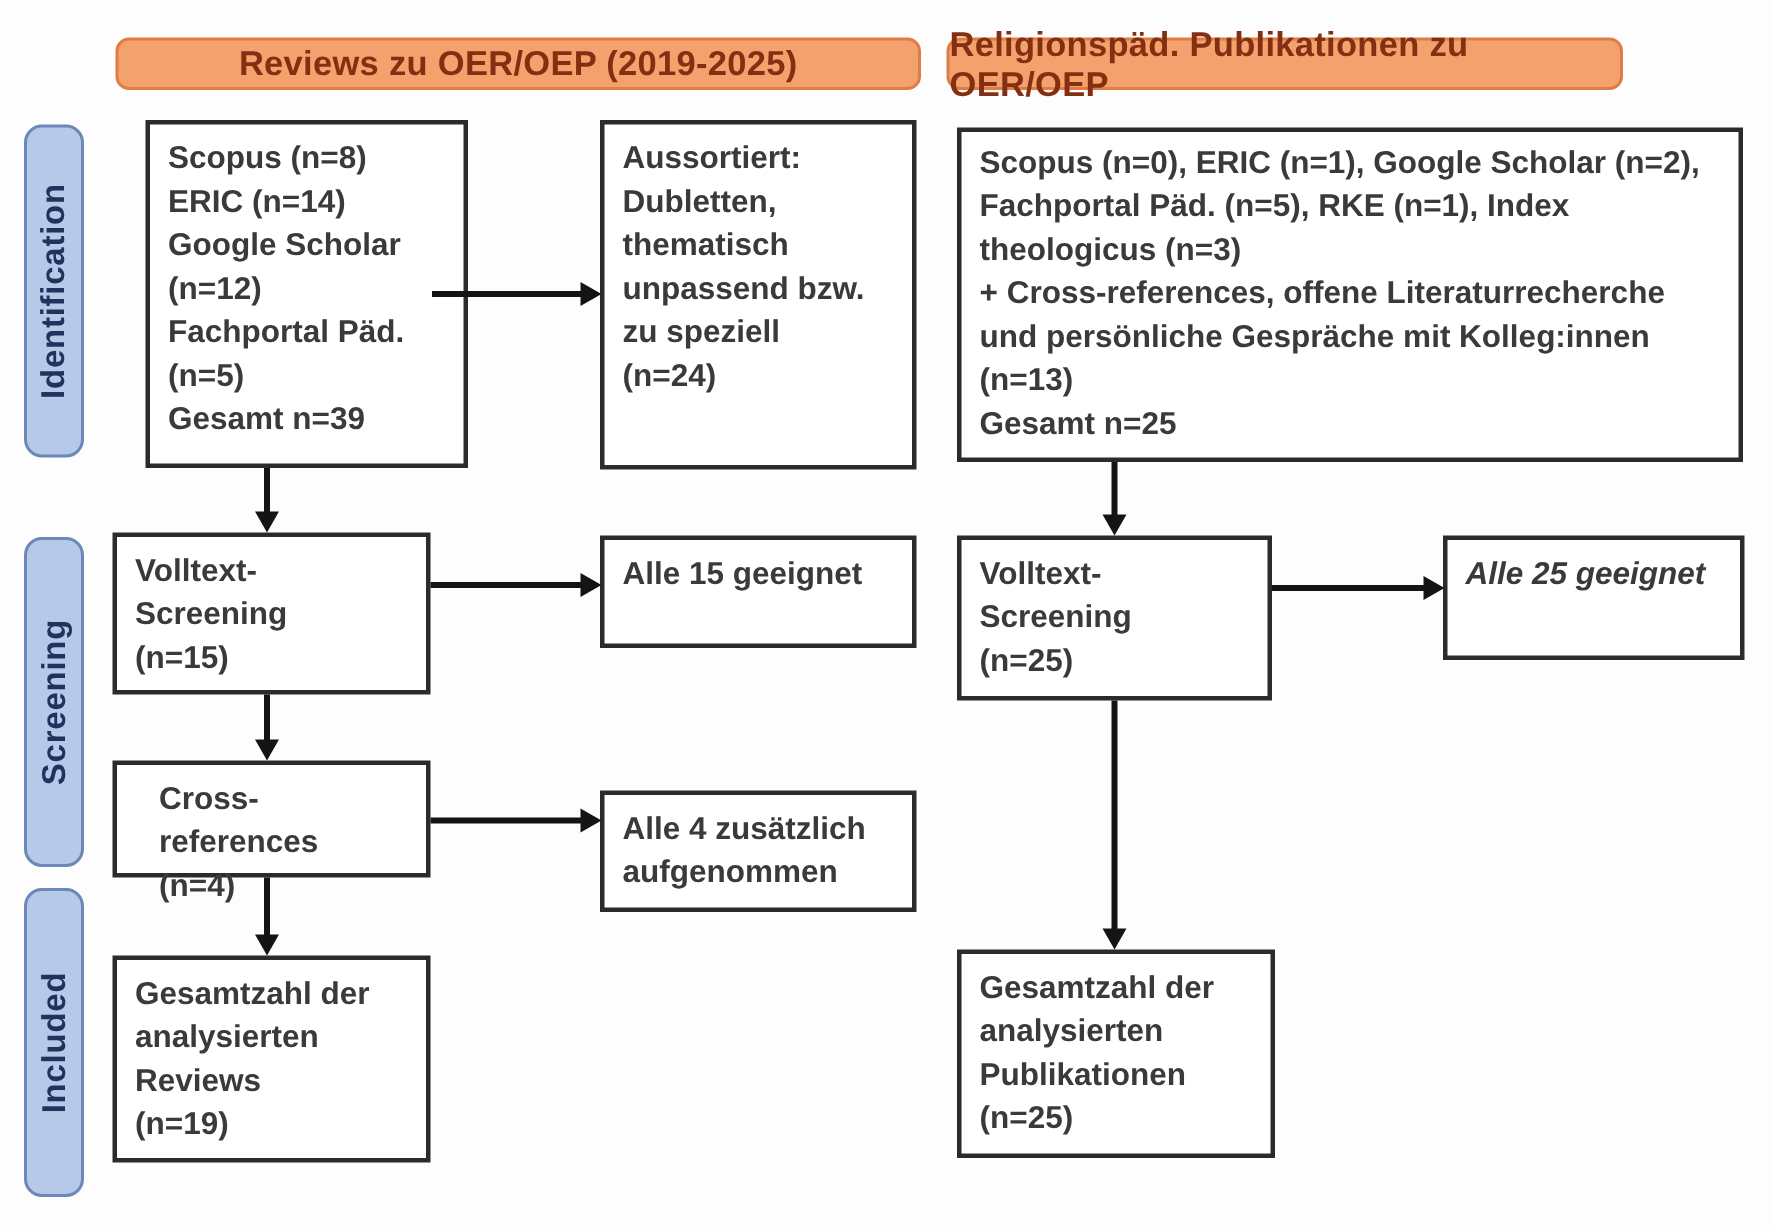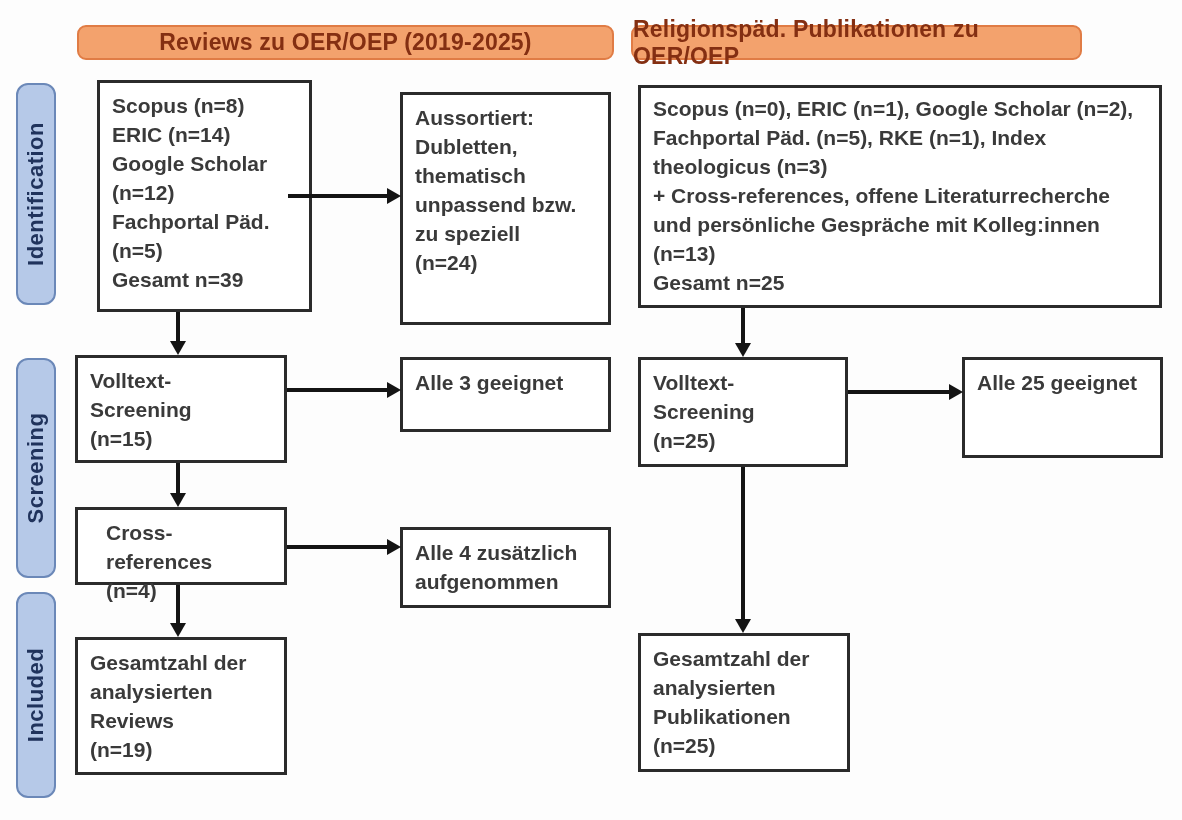--- a/index.html
+++ b/index.html
@@ -58,50 +58,50 @@
     <span>Included</span>
   </div>
 
   <div class="box" style="left:73px;top:80px;width:215px;height:232px;margin-left:24px;">Scopus (n=8)
 ERIC (n=14)
 Google Scholar
 (n=12)
 Fachportal Päd.
 (n=5)
 Gesamt n=39</div>
-  <div class="box" style="left:400px;top:92px;width:211px;height:233px;">Aussortiert:
+  <div class="box" style="left:400px;top:80px;width:211px;height:233px;">Aussortiert:
 Dubletten,
 thematisch
 unpassend bzw.
 zu speziell
 (n=24)</div>
   <div class="box" style="left:75px;top:355px;width:212px;height:108px;">Volltext-
 Screening
 (n=15)</div>
-  <div class="box" style="left:400px;top:357px;width:211px;height:75px;">Alle 3 geeignet</div>
+  <div class="box" style="left:400px;top:357px;width:211px;height:75px;">Alle 15 geeignet</div>
   <div class="box" style="left:75px;top:507px;width:212px;height:78px;padding-left:28px;">Cross-references
 (n=4)</div>
   <div class="box" style="left:400px;top:507px;width:211px;height:81px;margin-top:20px;">Alle 4 zusätzlich
 aufgenommen</div>
   <div class="box" style="left:75px;top:637px;width:212px;height:138px;">Gesamtzahl der
 analysierten
 Reviews
 (n=19)</div>
 
   <div class="box small-pad" style="left:638px;top:85px;width:524px;height:223px;">Scopus (n=0), ERIC (n=1), Google Scholar (n=2),
 Fachportal Päd. (n=5), RKE (n=1), Index
 theologicus (n=3)
 + Cross-references, offene Literaturrecherche
 und persönliche Gespräche mit Kolleg:innen
 (n=13)
 Gesamt n=25</div>
   <div class="box" style="left:638px;top:357px;width:210px;height:110px;">Volltext-
 Screening
 (n=25)</div>
-  <div class="box" style="left:962px;top:357px;width:201px;height:101px;">Alle 25 geeignet</div>
+  <div class="box" style="left:962px;top:357px;width:201px;height:83px;font-style:italic;">Alle 25 geeignet</div>
   <div class="box" style="left:638px;top:633px;width:212px;height:139px;">Gesamtzahl der
 analysierten
 Publikationen
 (n=25)</div>
 
   <div class="arrow-h" style="left:288px;top:194px;width:100px;"></div>
   <div class="arrow-v" style="left:176px;top:312px;height:30px;"></div>
   <div class="arrow-h" style="left:287px;top:388px;width:101px;"></div>
   <div class="arrow-v" style="left:176px;top:463px;height:31px;"></div>
   <div class="arrow-h" style="left:287px;top:545px;width:101px;"></div>

